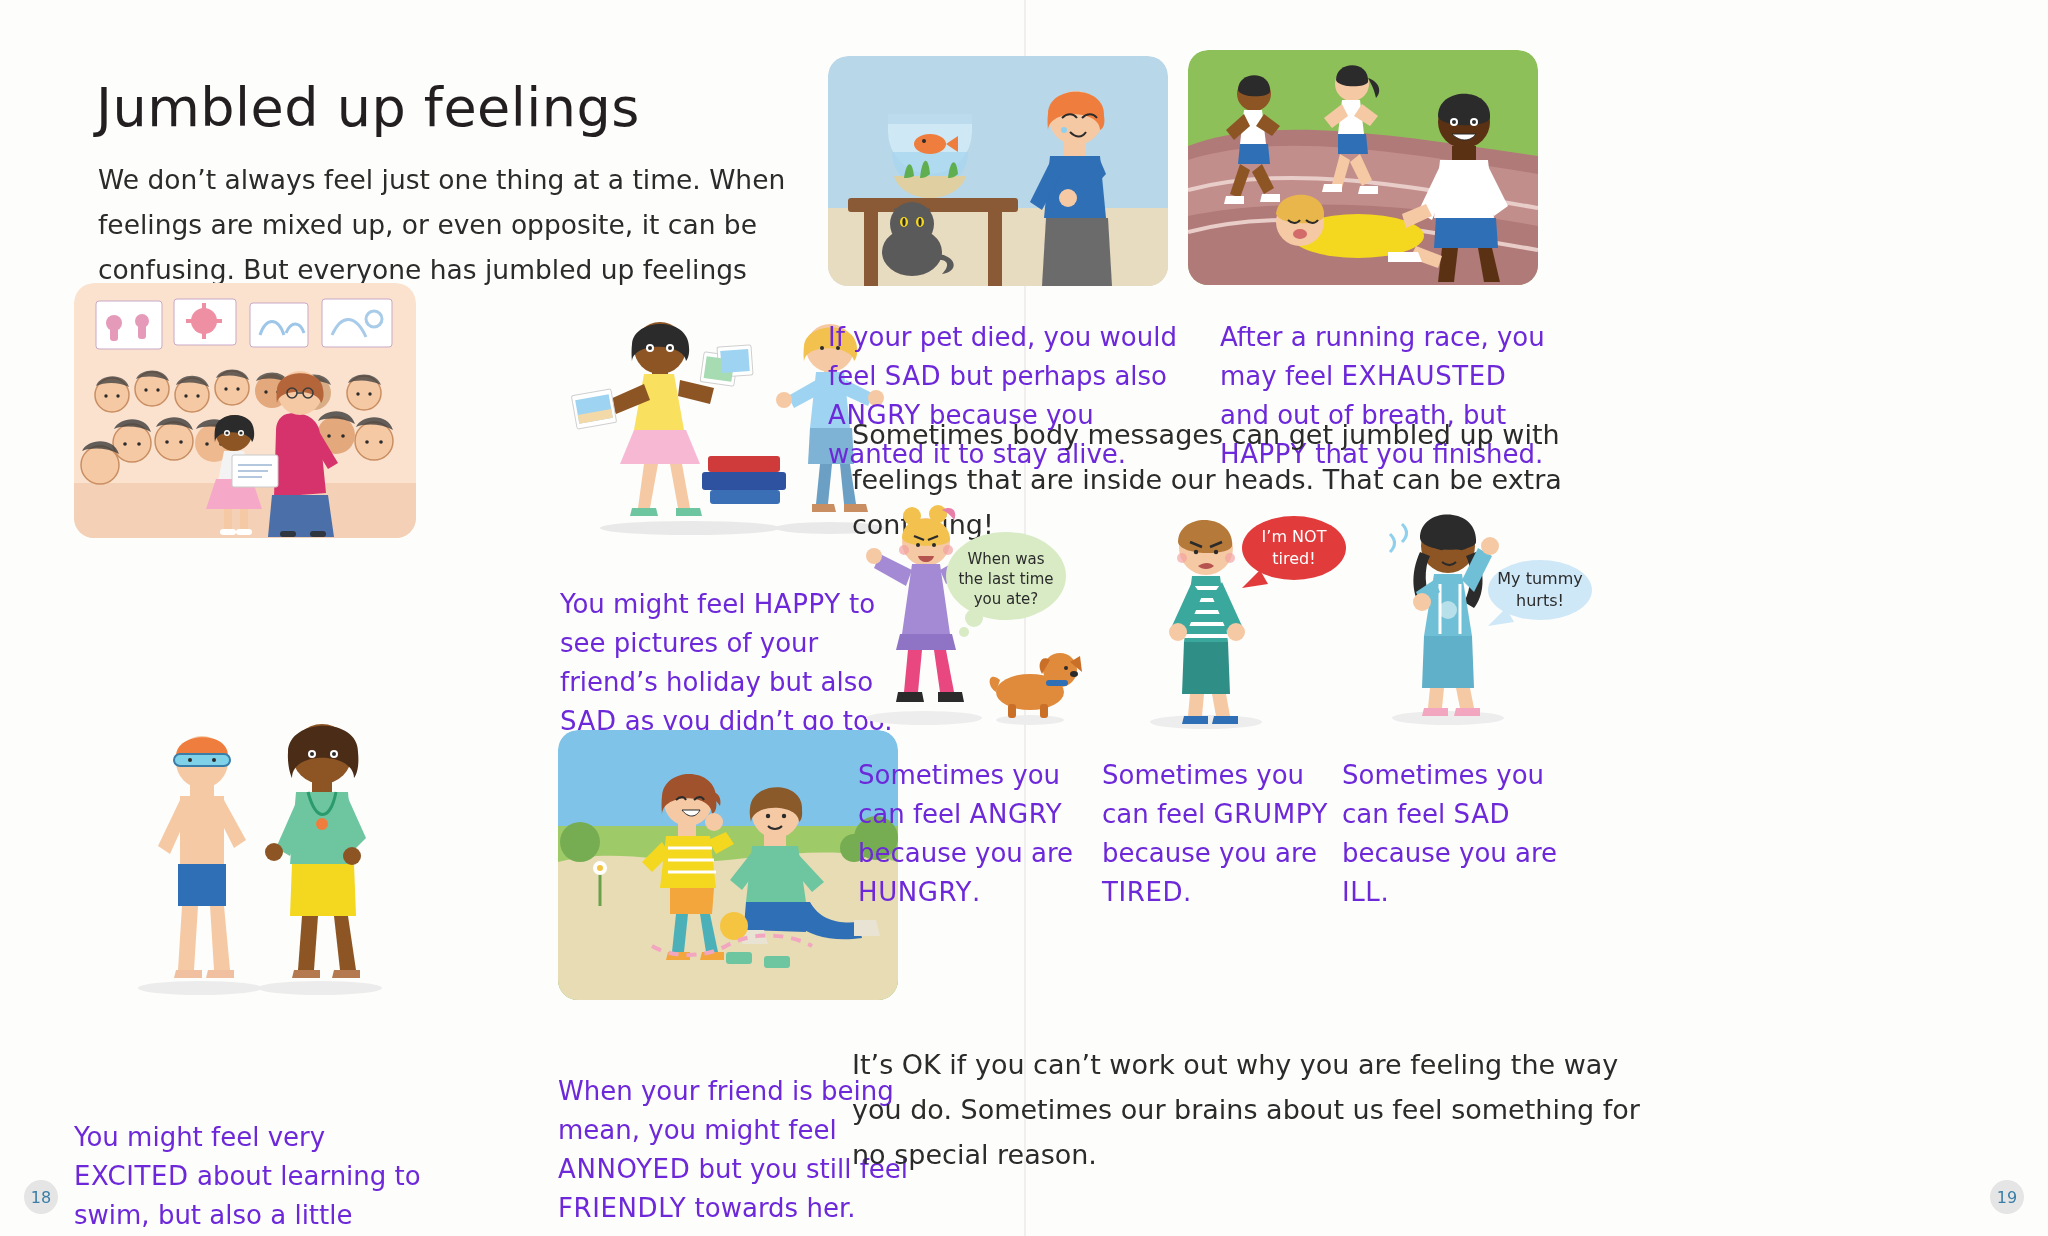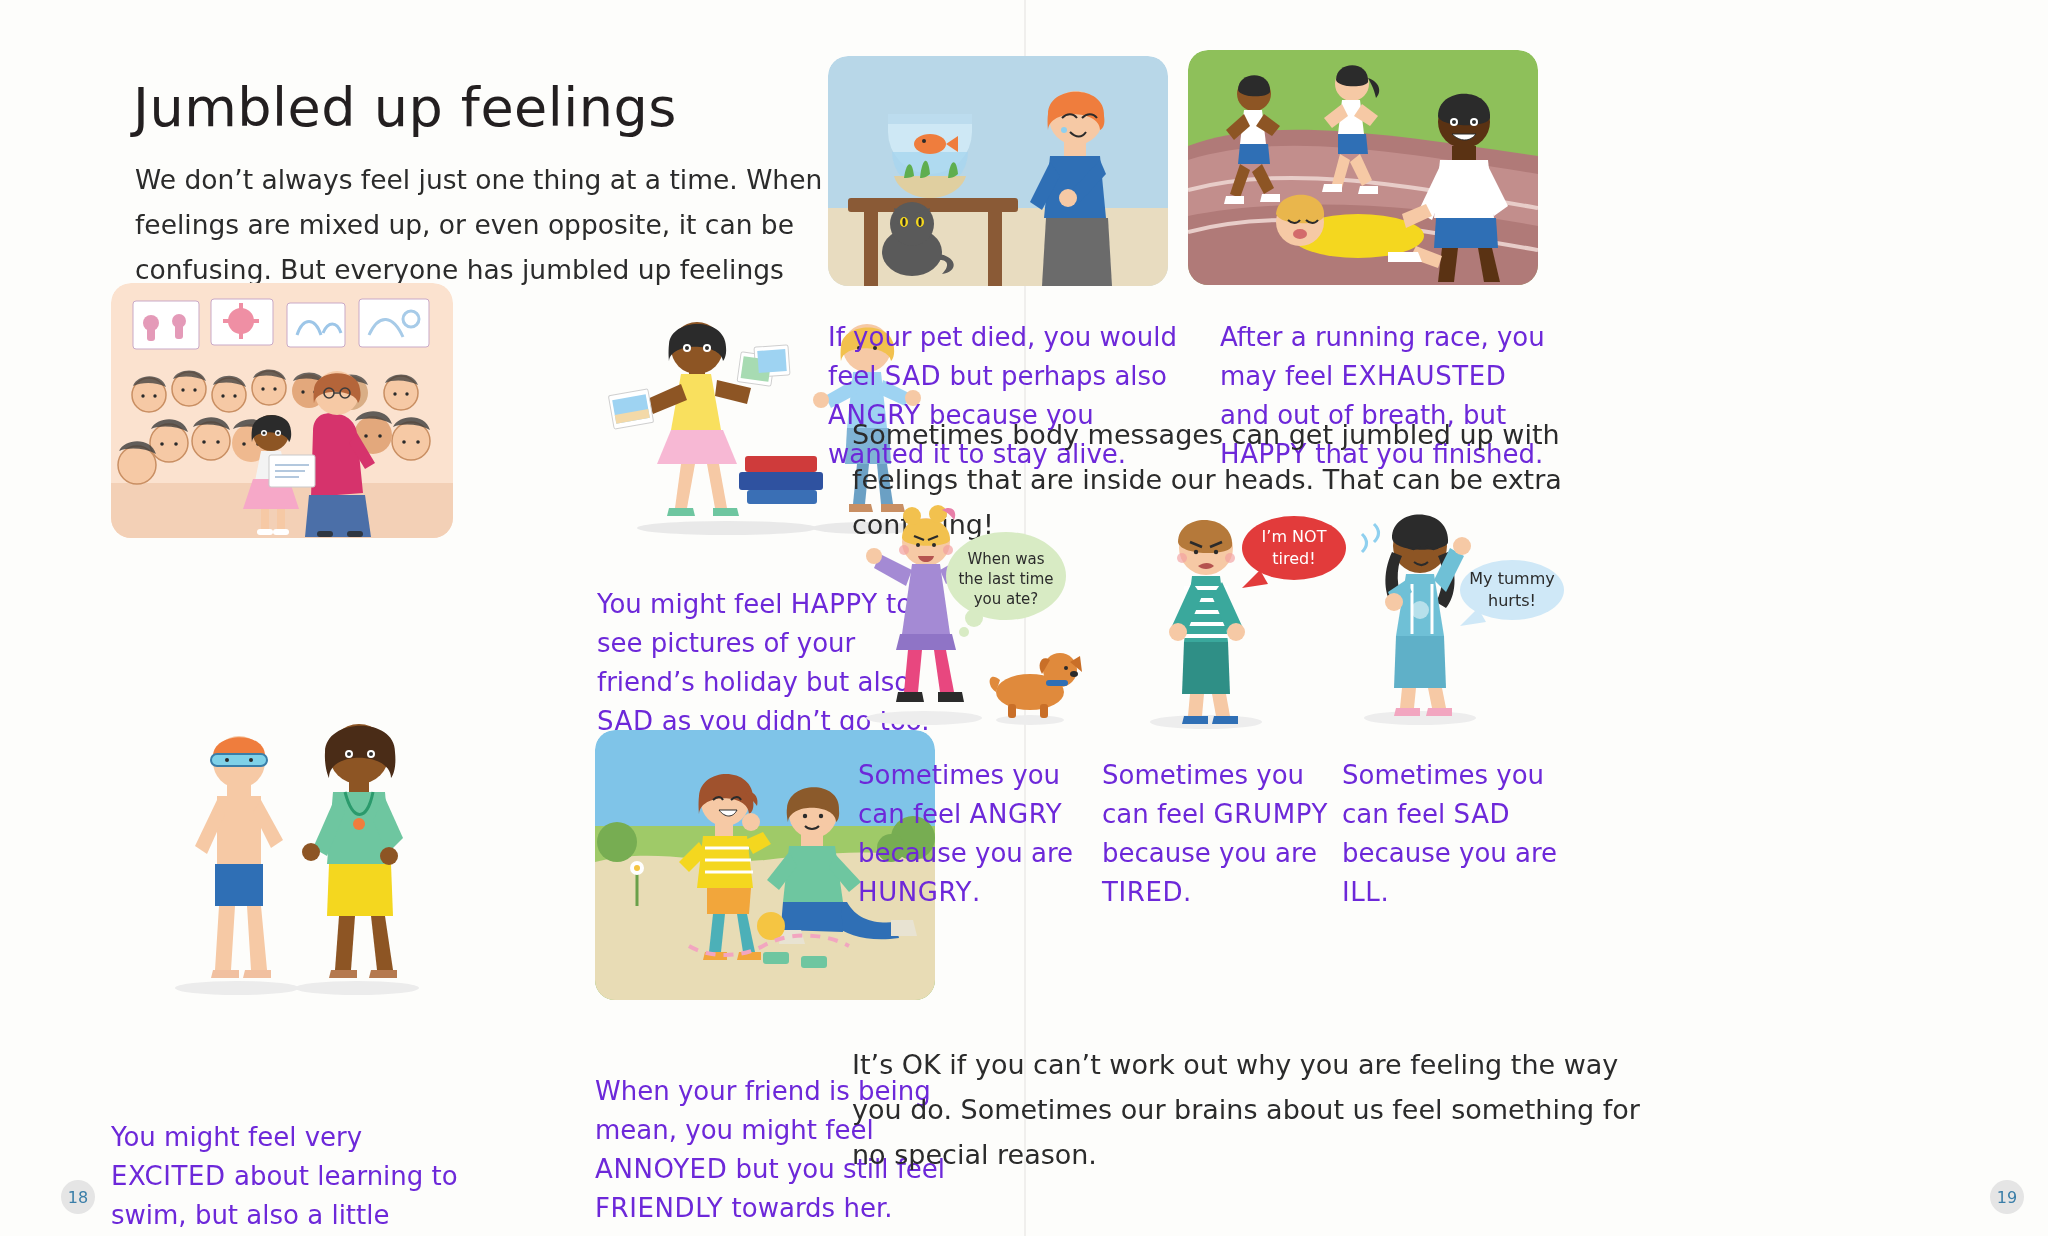--- a/index.html
+++ b/index.html
@@ -1,20 +1,20 @@
 <!DOCTYPE html>
 <html><head>
 <meta charset="utf-8">
 <style>
   html,body{margin:0;padding:0;background:#ffffff;}
   body{width:2048px;height:1236px;font-family:"DejaVu Sans",sans-serif;overflow:hidden;}
   .spread{position:relative;width:2048px;height:1236px;background:#fdfdfb;}
   .gutter{position:absolute;left:1024px;top:0;width:2px;height:1236px;background:#f0efed;}
   .page{position:absolute;top:0;height:1236px;}
-  .page-left{left:0;width:848px;margin-left:37px;}
+  .page-left{left:0;width:848px;}
   .page-right{left:1024px;width:1024px;}
 
   
   .title{
     position:absolute;left:96px;top:76px;
     font-family:"DejaVu Sans",sans-serif;
     font-size:54px;font-weight:400;color:#231f20;letter-spacing:.5px;
   }
   .intro{
     position:absolute;left:98px;top:157px;width:790px;
@@ -649,21 +649,21 @@
           <path d="M158 74l-18 18 26-4z" fill="#e23b3b"></path>
           <text x="192" y="46" text-anchor="middle" font-family="DejaVu Sans, sans-serif" font-size="16" fill="#fff">I’m NOT</text>
           <text x="192" y="68" text-anchor="middle" font-family="DejaVu Sans, sans-serif" font-size="16" fill="#fff">tired!</text>
         </g>
       </svg>
     </div>
     <div class="cap" style="left:78px;top:756px;width:230px;">
       Sometimes you can feel <b>GRUMPY</b> because you are <b>TIRED</b>.
     </div>
 
-    <div class="ill" style="left:292px;top:490px;width:260px;height:240px;background:transparent;text-align:right;">
+    <div class="ill" style="left:320px;top:490px;width:260px;height:240px;background:transparent;text-align:right;">
       <svg viewBox="0 0 260 240" xmlns="http://www.w3.org/2000/svg">
         <ellipse cx="104" cy="228" rx="56" ry="7" fill="#ededed"></ellipse>
         <g>
           <circle cx="104" cy="56" r="27" fill="#8d5524"></circle>
           <path d="M76 48c0-32 58-32 56 4 0 10-54 12-56-4z" fill="#2b2b2b"></path>
           <path d="M76 62c-10 22-8 44 2 56l10-6c-8-14-8-34-2-46z" fill="#2b2b2b"></path>
           <path d="M132 62c10 22 8 44-2 56l-10-6c8-14 8-34 2-46z" fill="#2b2b2b"></path>
           <g stroke="#2b2b2b" stroke-width="2" fill="none">
               <path d="M90 56c5 4 10 4 14 0"></path>
               <path d="M110 56c5 4 10 4 14 0"></path>

